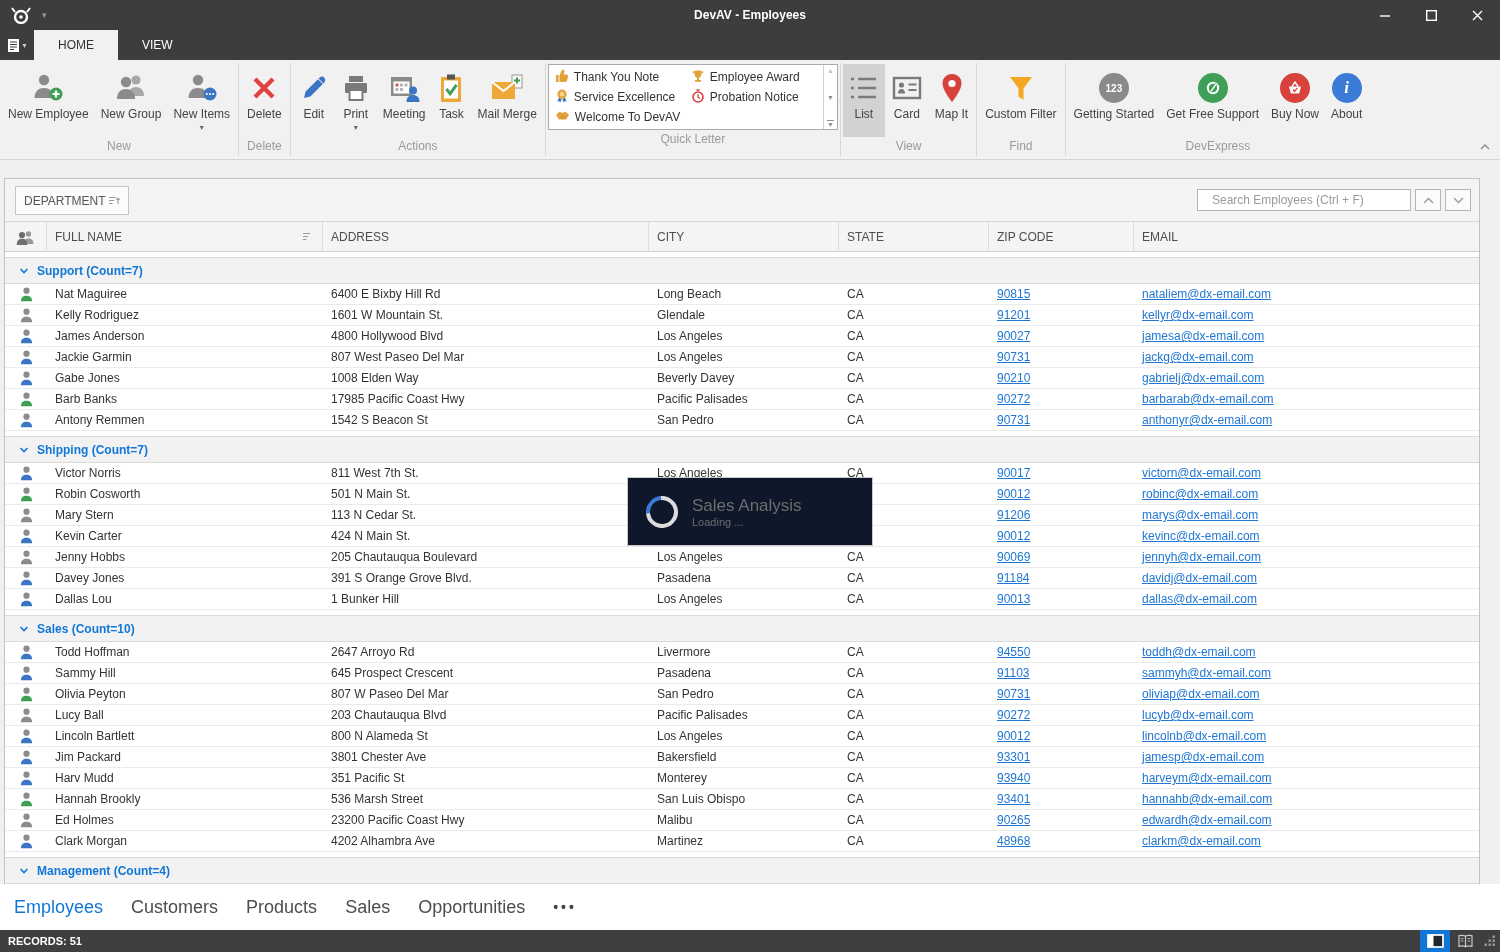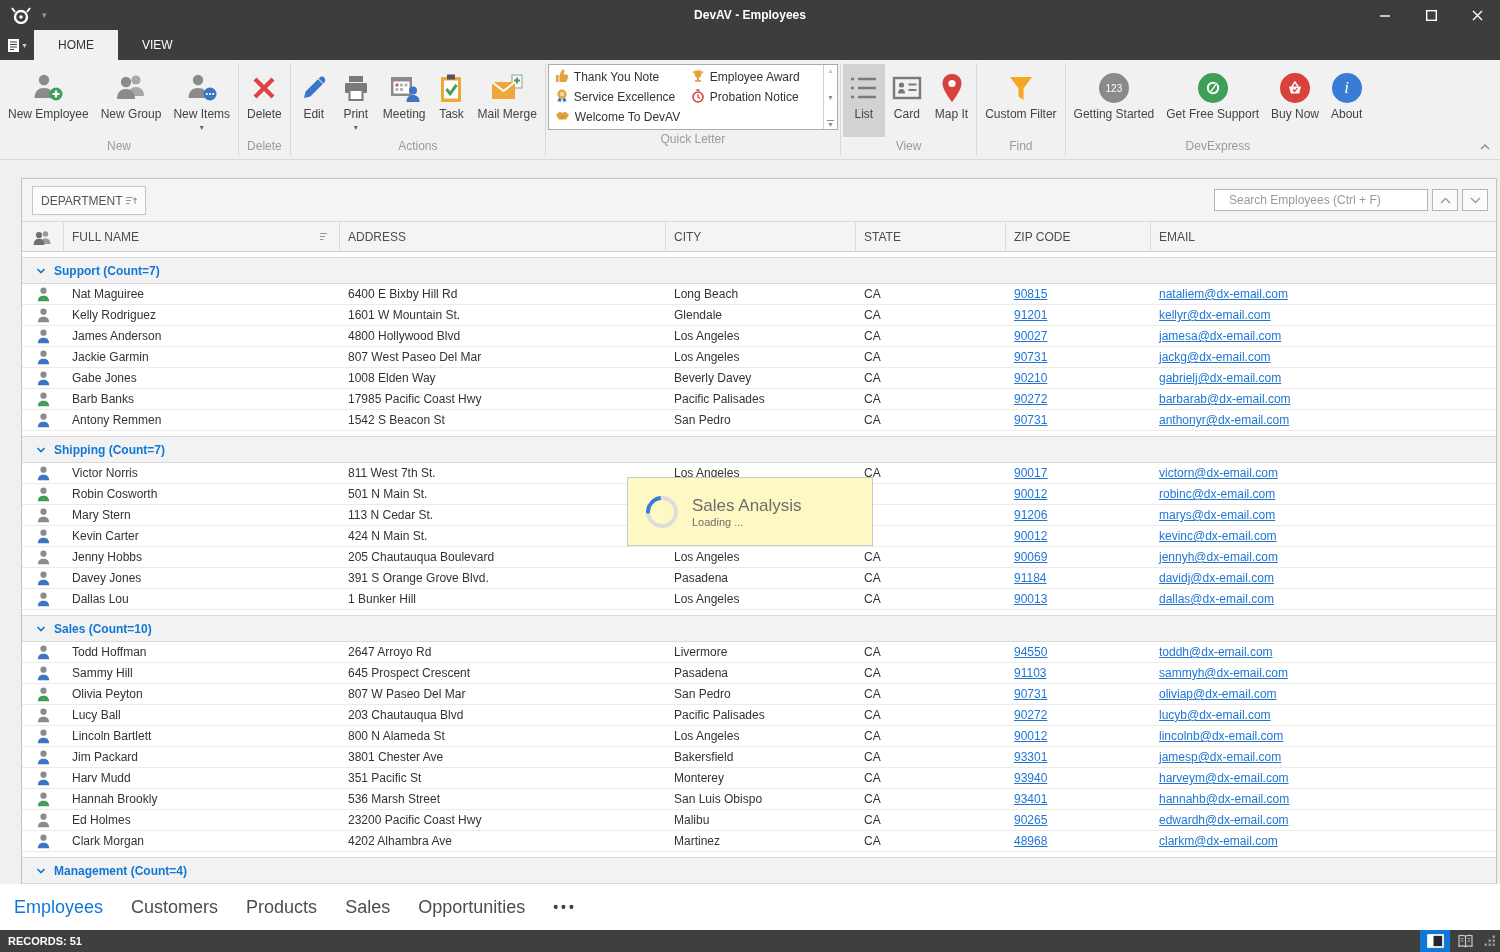--- a/index.html
+++ b/index.html
@@ -25,34 +25,34 @@
   .ribbon { position:absolute; top:60px; left:0; width:100%; height:100px; background:#f1f1f1; border-bottom:1px solid #d5d5d5; display:flex; }
   .rgroup { display:flex; flex-direction:column; padding:0 2px; }
   .rbuttons { flex:1; display:flex; align-items:stretch; padding-top:4px; }
   .rcaption { height:22px; text-align:center; color:#9b9b9b; font-size:12px; line-height:18px; }
   .rsep { width:1px; background:#d8d8d8; margin:3px 0; }
   .bigbtn { display:flex; flex-direction:column; align-items:center; padding:4px 6px 0 6px; }
   .bigbtn.selected { background:#d2d2d2; }
   .bicon { height:40px; display:flex; align-items:center; justify-content:center; }
   .blabel { font-size:12px; line-height:13px; color:#444; text-align:center; white-space:pre-line; }
   .bcaret { font-size:8px; color:#666; margin-top:2px; }
-  .circle { width:30px; height:30px; border-radius:50%; display:flex; align-items:center; justify-content:center; color:#fff; font-weight:normal; }
+  .circle { width:30px; height:30px; border-radius:50%; display:flex; align-items:center; justify-content:center; color:#fff; font-weight:bold; }
   .ribbon-collapse { position:absolute; right:10px; bottom:5px; }
 
   
   .gallery { display:flex; border:1px solid #ababab; background:#fff; margin-top:4px; height:66px; }
   .gitems { display:grid; grid-template-rows:repeat(3,20px); grid-auto-flow:column; grid-auto-columns:130px; padding:2px 4px; column-gap:6px; }
   .gitem { display:flex; align-items:center; gap:5px; font-size:12px; color:#333; white-space:nowrap; padding:0 2px; }
   .garrows { width:14px; border-left:1px solid #d0d0d0; display:flex; flex-direction:column; align-items:center; justify-content:space-between; padding:2px 0; }
   .garrow { font-size:7px; color:#8f8f8f; }
   .garrow.dim { color:#c4c4c4; }
   .gmore { font-size:7px; color:#8f8f8f; border-top:1px solid #8f8f8f; line-height:5px; padding-top:1px; }
 
   
-  .grid-panel { position:absolute; left:21px; top:178px; width:1476px; height:706px; background:#fff; border:1px solid #c2c2c2; }
+  .grid-panel { position:absolute; left:4px; top:178px; width:1476px; height:706px; background:#fff; border:1px solid #c2c2c2; }
   .group-panel { position:relative; height:43px; background:#f4f4f4; border-bottom:1px solid #d8d8d8; }
   .groupby-btn { position:absolute; left:10px; top:7px; height:29px; width:114px; background:#fbfbfb; border:1px solid #c6c6c6; display:flex; align-items:center; padding:0 8px; font-size:12px; color:#555; }
   .groupby-btn .sorticon { margin-left:auto; }
   .searchwrap { position:absolute; right:8px; top:10px; display:flex; gap:4px; }
   .searchwrap input { width:214px; height:22px; border:1px solid #b5b5b5; font-size:12px; padding:0 14px; color:#444; font-family:inherit; }
   .searchwrap input::placeholder { color:#9a9a9a; }
   .navbtn { width:26px; height:22px; border:1px solid #b5b5b5; background:#fbfbfb; display:flex; align-items:center; justify-content:center; }
 
   .cols { display:grid; grid-template-columns:42px 276px 326px 190px 150px 145px 1fr; align-items:center; }
   .ghead { height:30px; background:#f4f4f4; border-bottom:1px solid #cfcfcf; font-size:12px; color:#4d4d4d; }
@@ -64,21 +64,21 @@
   .ggap { height:5px; background:#fff; }
   .grow { height:27px; background:#f2f2f2; border-top:1px solid #dadada; border-bottom:1px solid #dadada; display:flex; align-items:center; padding-left:14px; }
   .gchev { margin-right:8px; display:flex; }
   .glabel { color:#1177d7; font-size:12px; font-weight:bold; }
   .row { height:21px; border-bottom:1px solid #ebebeb; background:#fff; }
   .cell { font-size:12px; color:#333; padding:0 8px; white-space:nowrap; overflow:hidden; }
   .cell.cicon { display:flex; justify-content:center; padding:0; }
   .link { color:#1f76d3; text-decoration:underline; cursor:pointer; }
 
   
-  .overlay { position:absolute; left:627px; top:477px; width:246px; height:69px; background:#fef9c3; border:1px solid #c9c9c9; display:flex; align-items:center; z-index:5; }
+  .overlay { position:absolute; left:627px; top:477px; width:246px; height:69px; background:#0f172a; border:1px solid #c9c9c9; display:flex; align-items:center; z-index:5; }
   .spinner { width:32px; height:32px; border-radius:50%; border:4px solid #dcdcdc; border-left-color:#3a7bd5; transform:rotate(40deg); margin:0 14px 0 18px; }
   .ovtitle { font-size:17px; color:#6d6d6d; }
   .ovstatus { font-size:11px; color:#6d6d6d; }
 
   
   .footer { position:absolute; left:0; top:884px; width:100%; height:46px; background:#fff; display:flex; align-items:center; padding-left:14px; gap:28px; }
   .ftab { font-size:18px; color:#4d4d4d; cursor:pointer; }
   .ftab.active { color:#1177d7; }
   .fmore { font-size:14px; color:#444; letter-spacing:3px; font-weight:bold; }
 

